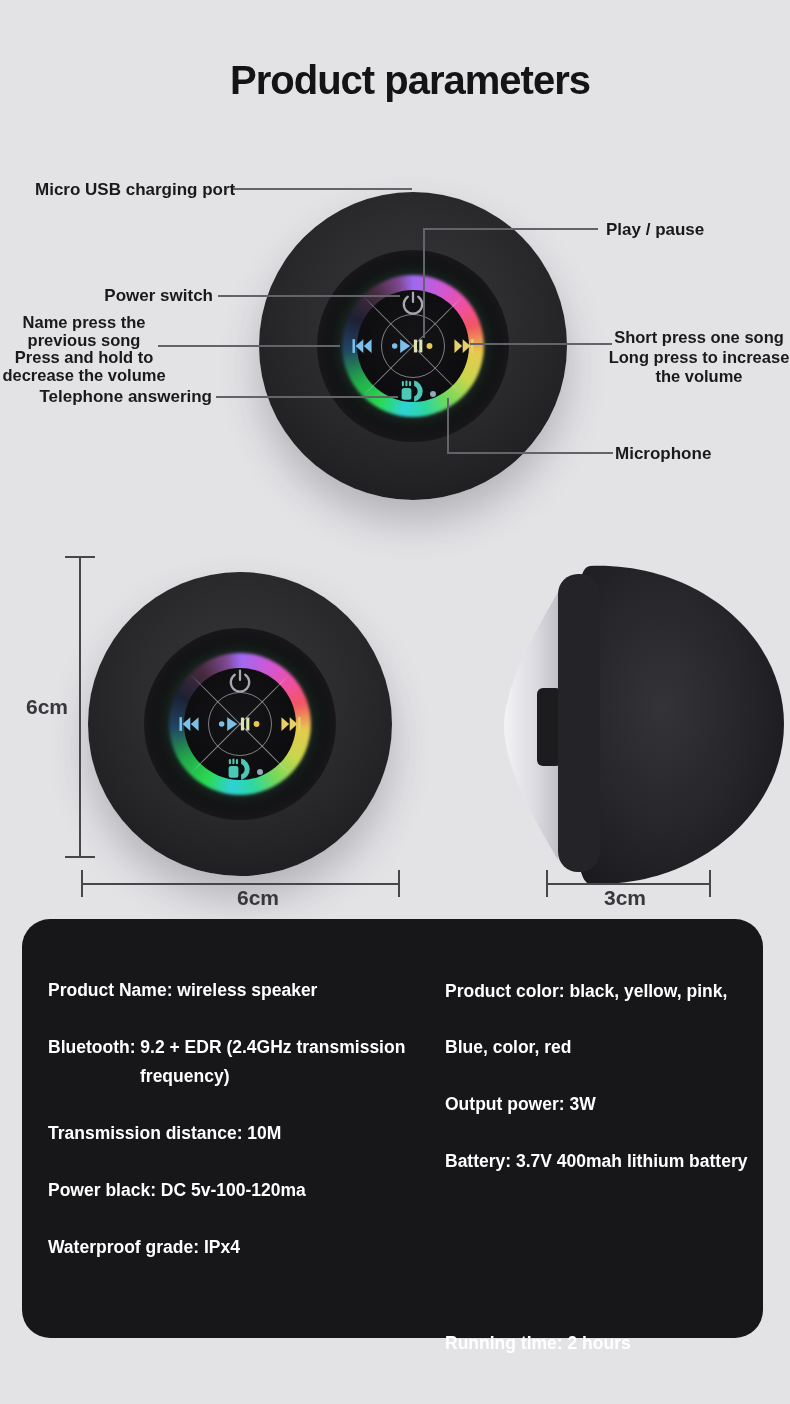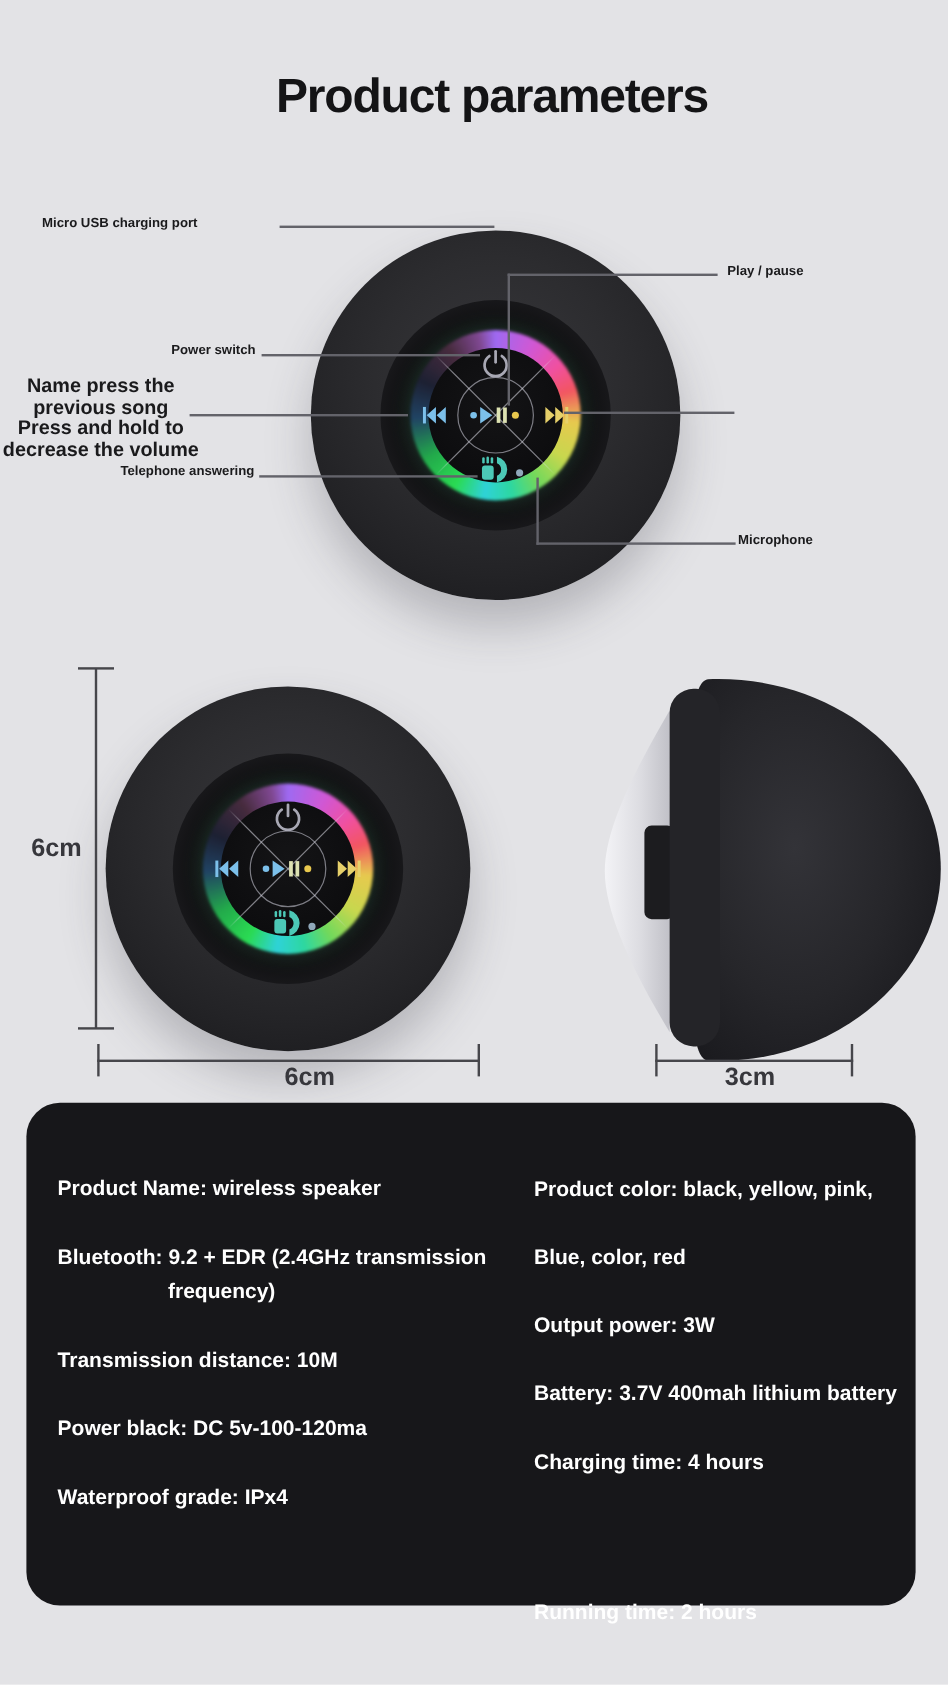--- a/index.html
+++ b/index.html
@@ -8,21 +8,21 @@
     background:#e3e3e6;
     font-family:"Liberation Sans", sans-serif;
     color:#1a1a1c;
   }
   
   .title{
     position:absolute; left:30px; top:58px; width:760px; margin:0;
     text-align:center; font-size:40px; font-weight:800; letter-spacing:-1px; color:#141416;
   }
   
-  .label{position:absolute; font-size:11px; font-weight:700; white-space:nowrap; z-index:7;}
+  .label{position:absolute; font-size:17px; font-weight:700; white-space:nowrap; z-index:7;}
   .label-block{position:absolute; font-size:16.5px; font-weight:700; text-align:center; z-index:7;}
   .lbl-musb{left:35px; top:180px;}
   .lbl-play{left:606px; top:220px;}
   .lbl-power{left:60px; top:286px; width:153px; text-align:right;}
   .blk-prev{left:0px; top:314px; width:168px; line-height:17.7px;}
   .lbl-tel{left:30px; top:387px; width:182px; text-align:right;}
   .blk-next{left:608px; top:328px; width:182px; line-height:19.7px;}
   .lbl-mic{left:615px; top:444px;}
   
   .hline,.vline{position:absolute; background:#63636a; z-index:6;}
@@ -97,20 +97,25 @@
     <div>Name press the</div>
     <div>previous song</div>
     <div>Press and hold to</div>
     <div>decrease the volume</div>
   </div>
   <div class="hline" style="left:158px; top:345px; width:182px;"></div>
 
   <div class="label lbl-tel">Telephone answering</div>
   <div class="hline" style="left:216px; top:396px; width:182px;"></div>
 
+  <div class="label-block blk-next">
+    <div>Short press one song</div>
+    <div>Long press to increase</div>
+    <div>the volume</div>
+  </div>
   <div class="hline" style="left:470px; top:343px; width:142px;"></div>
 
   <div class="label lbl-mic">Microphone</div>
   <div class="hline" style="left:447px; top:452px; width:166px;"></div>
   <div class="vline" style="left:447px; top:398px; height:56px;"></div>
 
   <div class="speaker" style="left:259px; top:192px; width:308px; height:308px;">
     <div class="recess"></div>
     <div class="led"></div>
     <div class="led-hole"></div>
@@ -241,16 +246,15 @@
     <span class="cont">frequency)</span>
   </div>
   <div class="spec" style="left:48px; top:1119px;">Transmission distance: 10M</div>
   <div class="spec" style="left:48px; top:1176px;">Power black: DC 5v-100-120ma</div>
   <div class="spec" style="left:48px; top:1233px;">Waterproof grade: IPx4</div>
 
   <div class="spec" style="left:445px; top:977px;">Product color: black, yellow, pink,</div>
   <div class="spec" style="left:445px; top:1033px;">Blue, color, red</div>
   <div class="spec" style="left:445px; top:1090px;">Output power: 3W</div>
   <div class="spec" style="left:445px; top:1147px;">Battery: 3.7V 400mah lithium battery</div>
-  <div class="spec" style="left:445px; top:1204px;">Charging time: 4 hours</div>
   <div class="spec" style="left:445px; top:1329px;">Running time: 2 hours</div>
 
 </div>
 
 </body></html>

